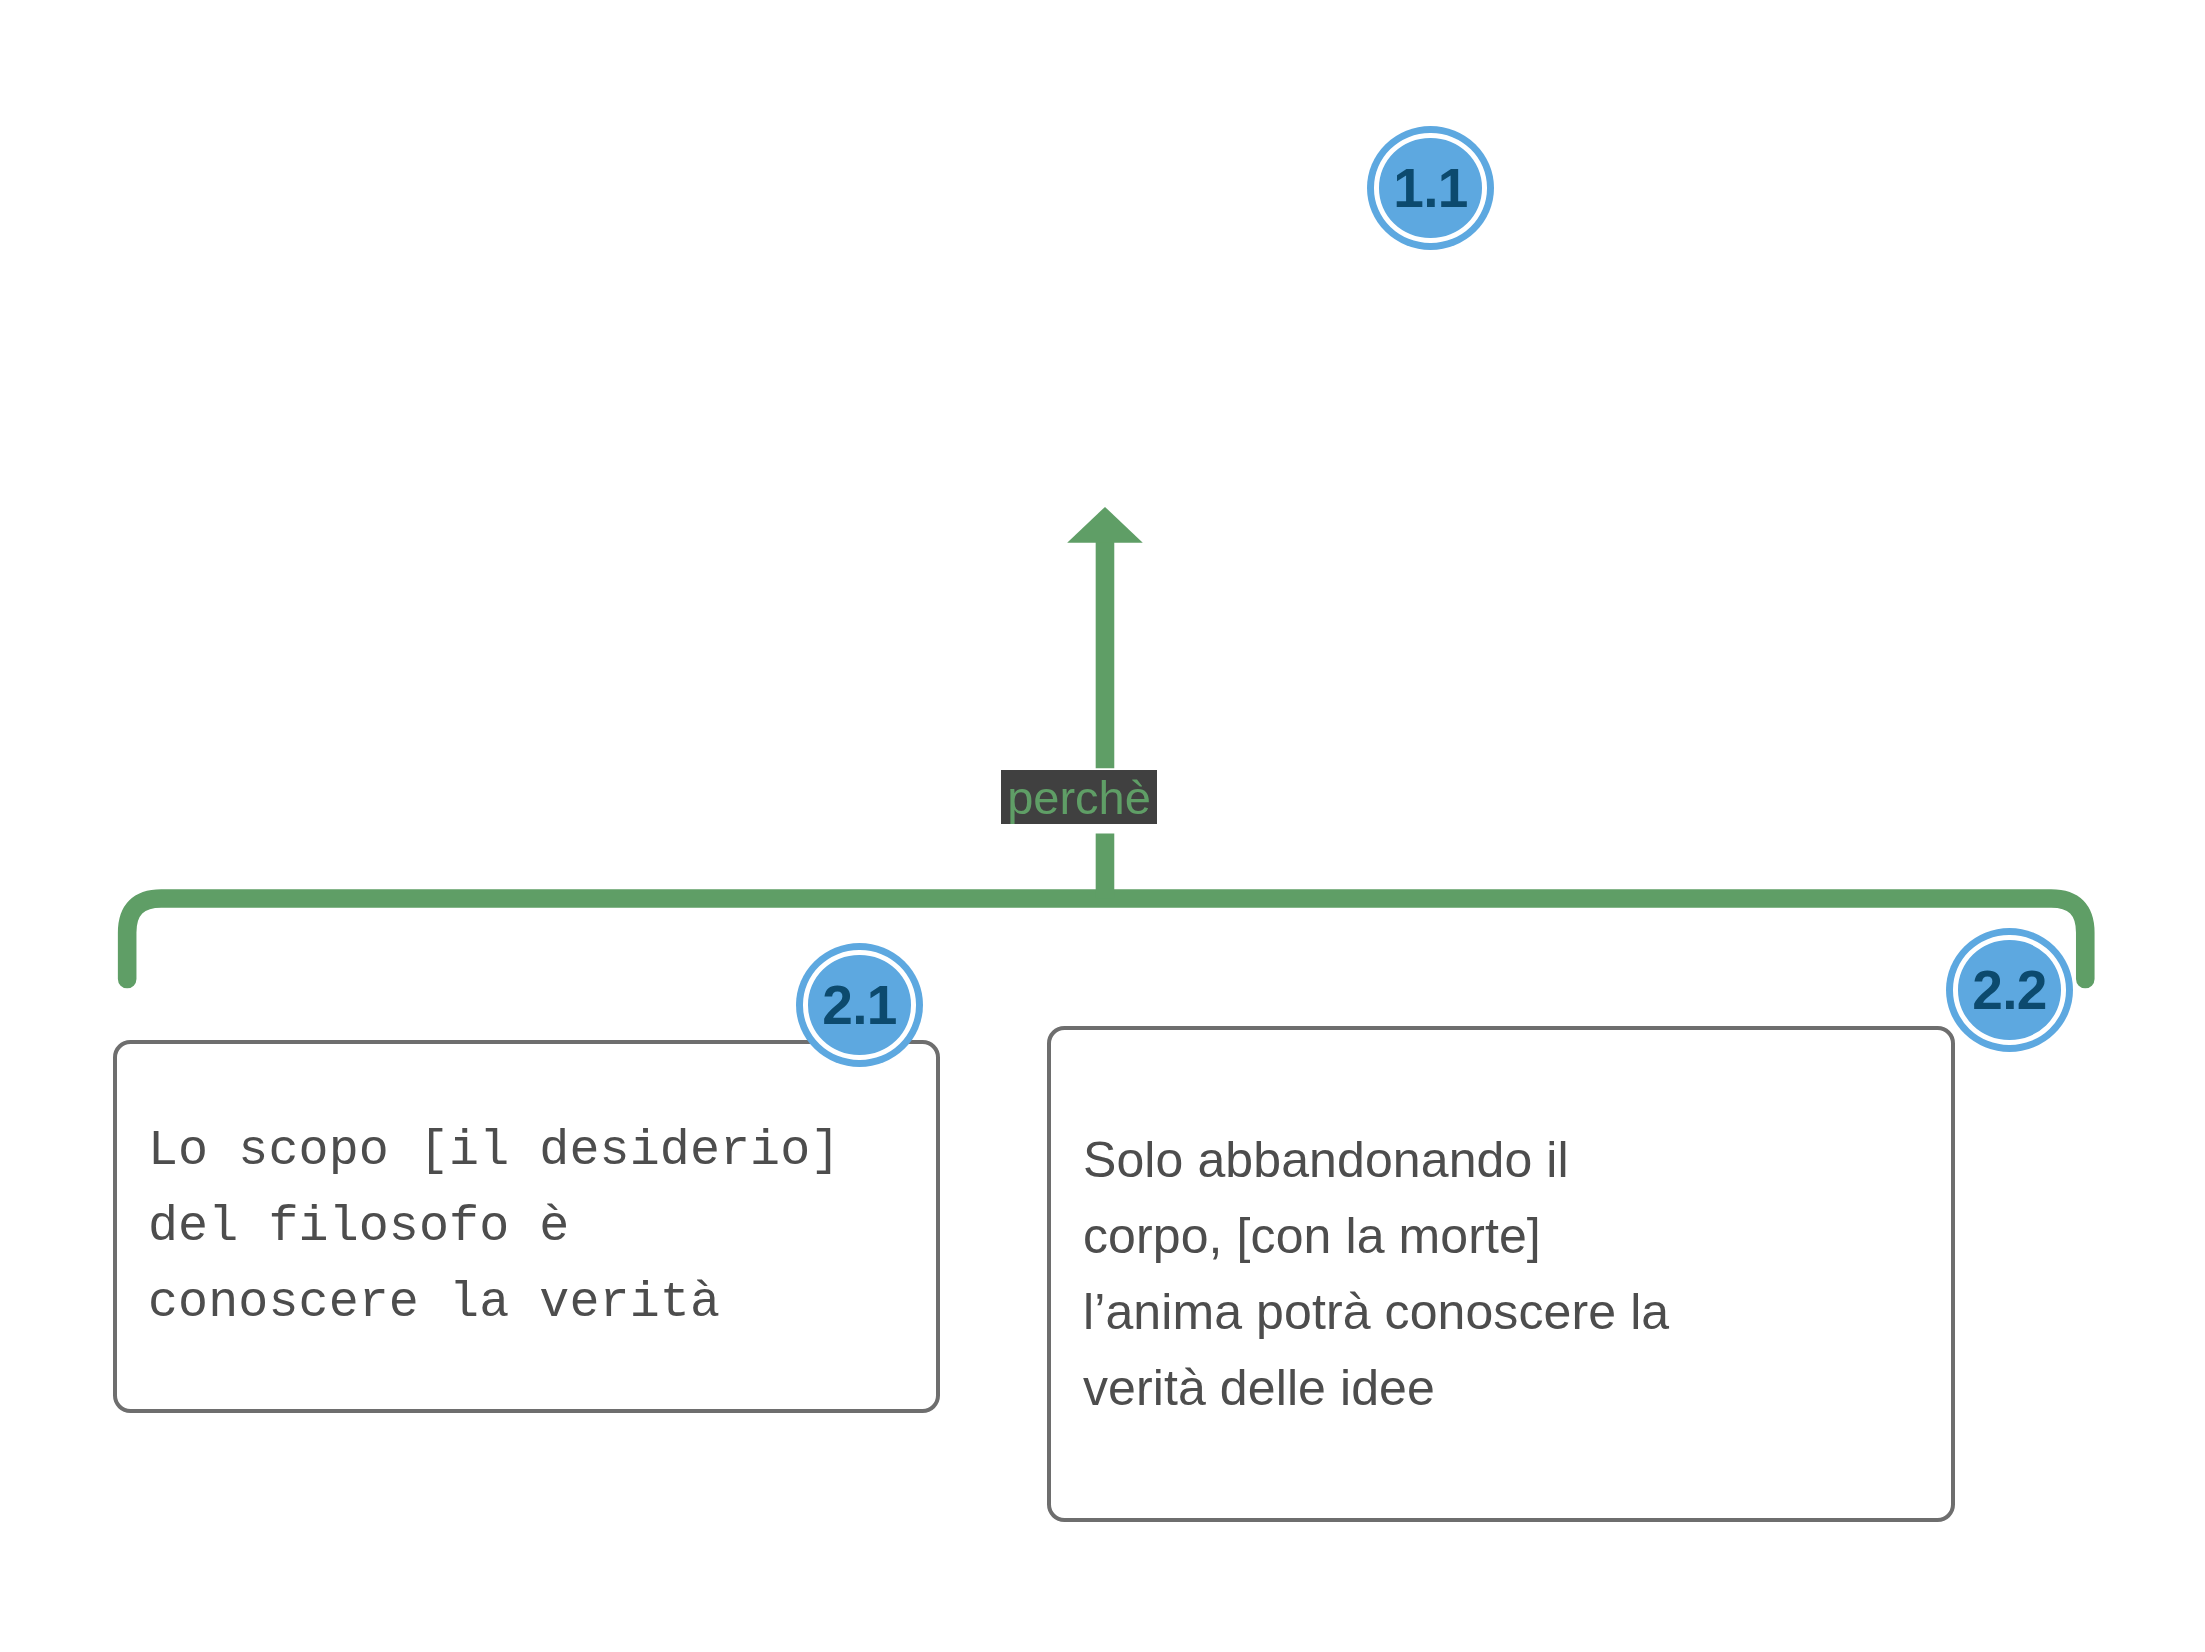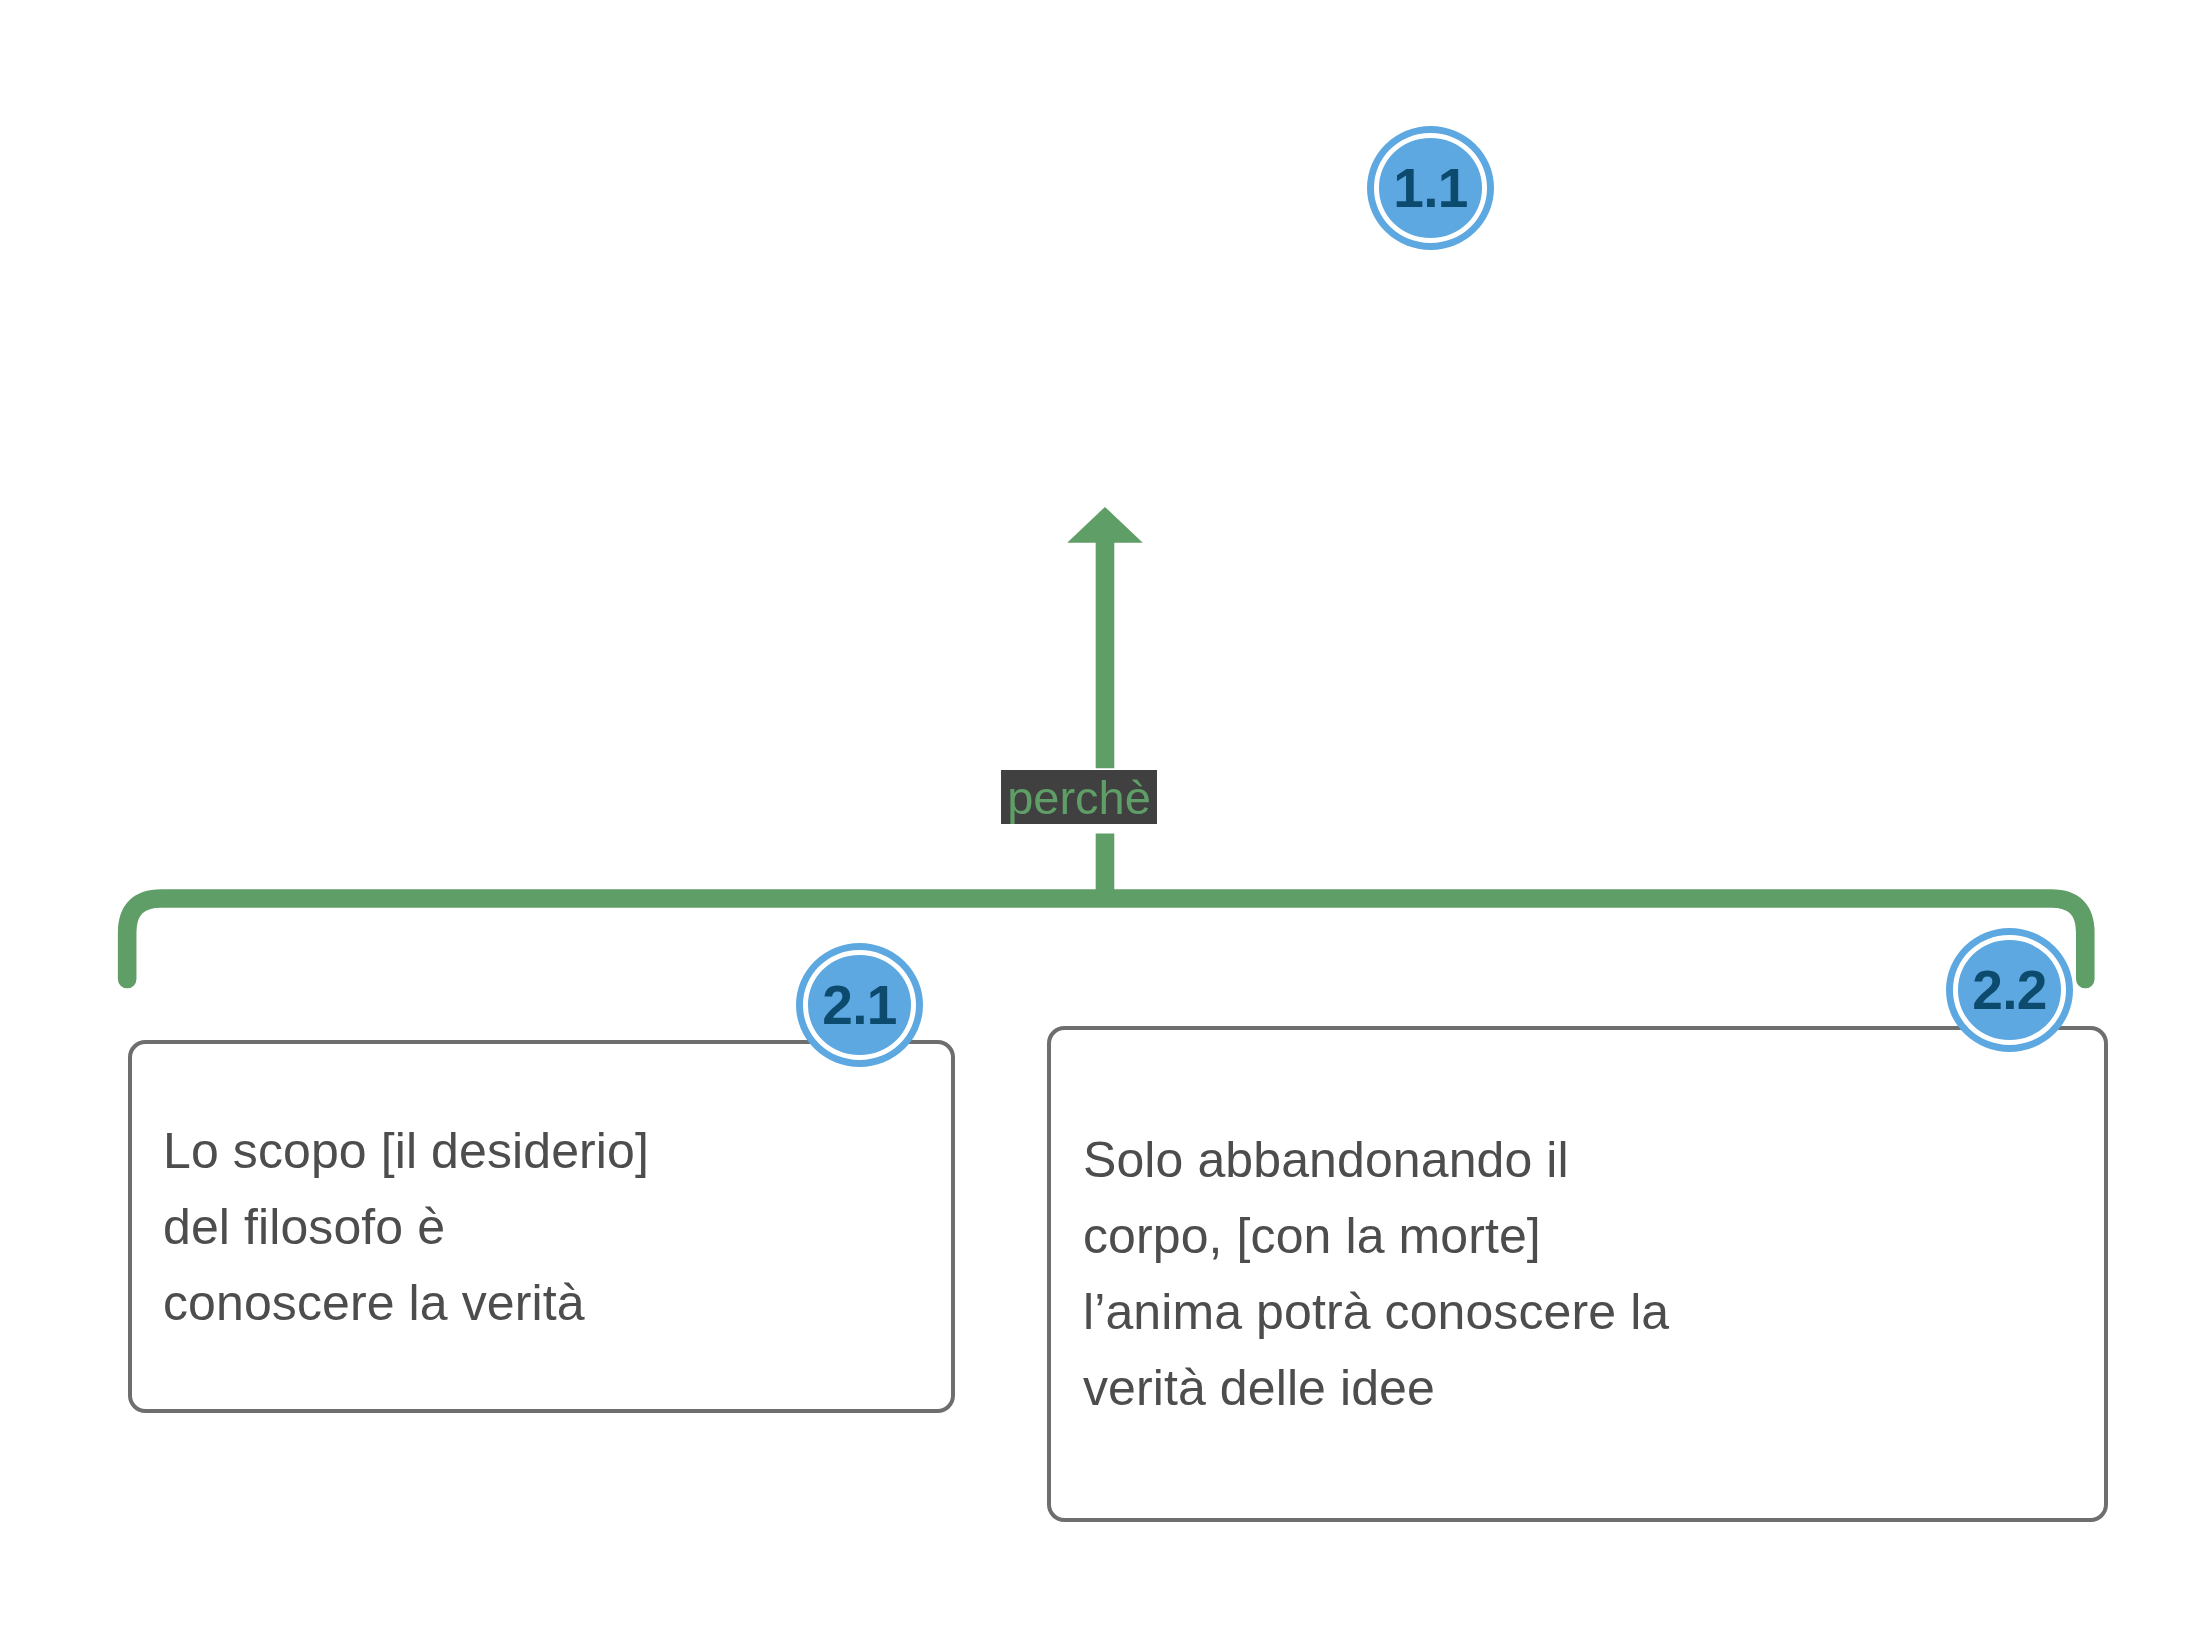--- a/index.html
+++ b/index.html
@@ -49,34 +49,35 @@
     width: 814px;
     height: 286px;
     justify-content: center;
   }
   #node-1-1 .node-text {
     text-align: center;
     padding: 0 25px;
     box-sizing: border-box;
   }
   #node-2-1 {
-    left: 128px;
+    left: 113px;
     top: 1040px;
     width: 827px;
     height: 373px;
+    font-family: Liberation Mono, monospace;
   }
   #node-2-1 .node-text {
     text-align: left;
     padding: 0 31px;
     box-sizing: border-box;
   }
   #node-2-2 {
     left: 1047px;
     top: 1026px;
-    width: 1061px;
+    width: 908px;
     height: 496px;
   }
   #node-2-2 .node-text {
     text-align: left;
     padding: 0 32px;
     box-sizing: border-box;
   }
   
   .badge {
     position: absolute;

